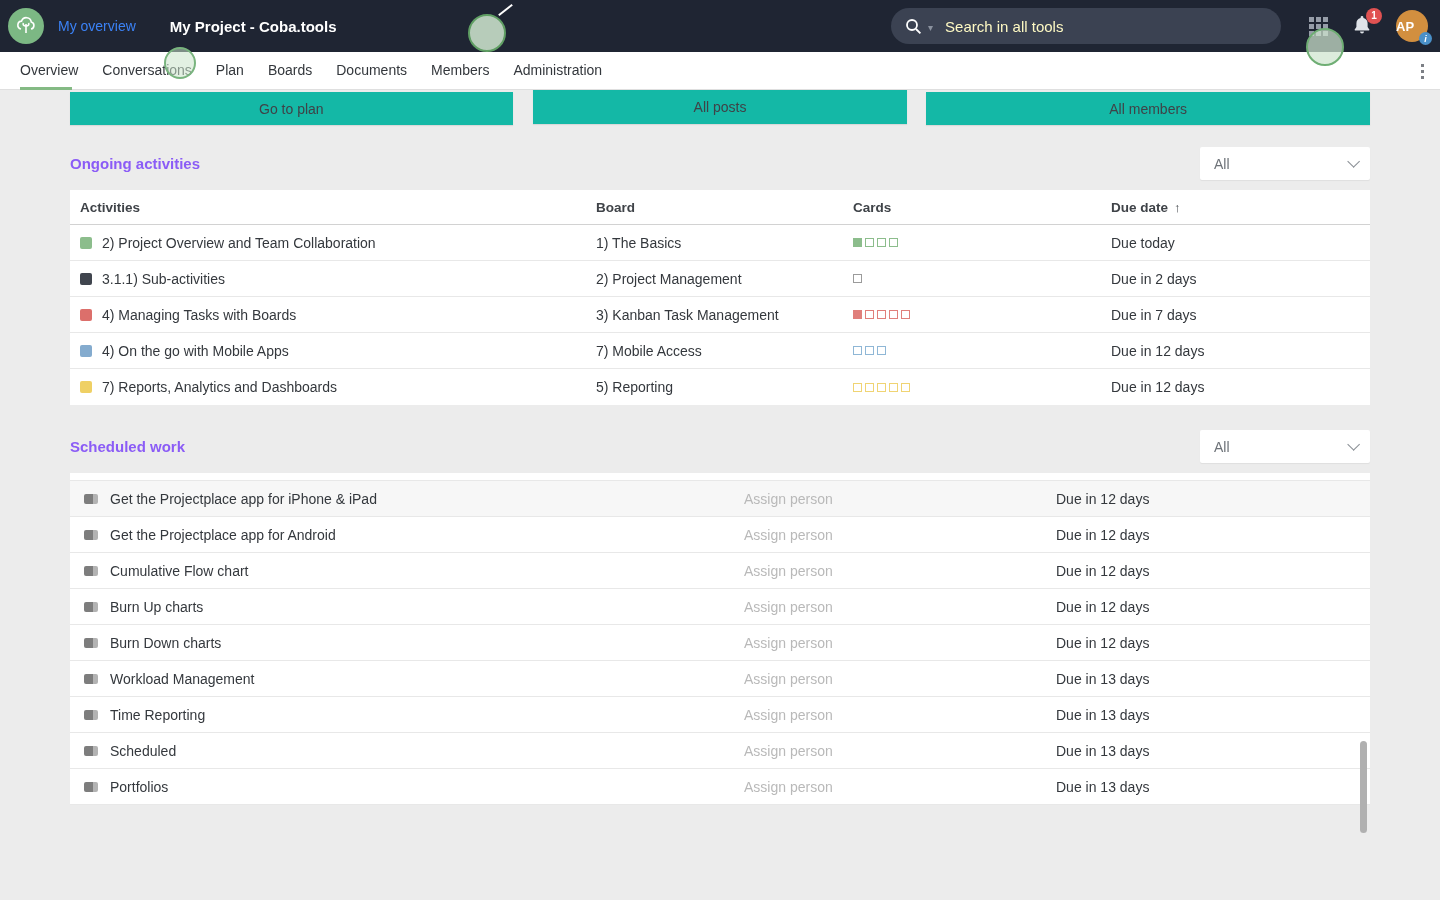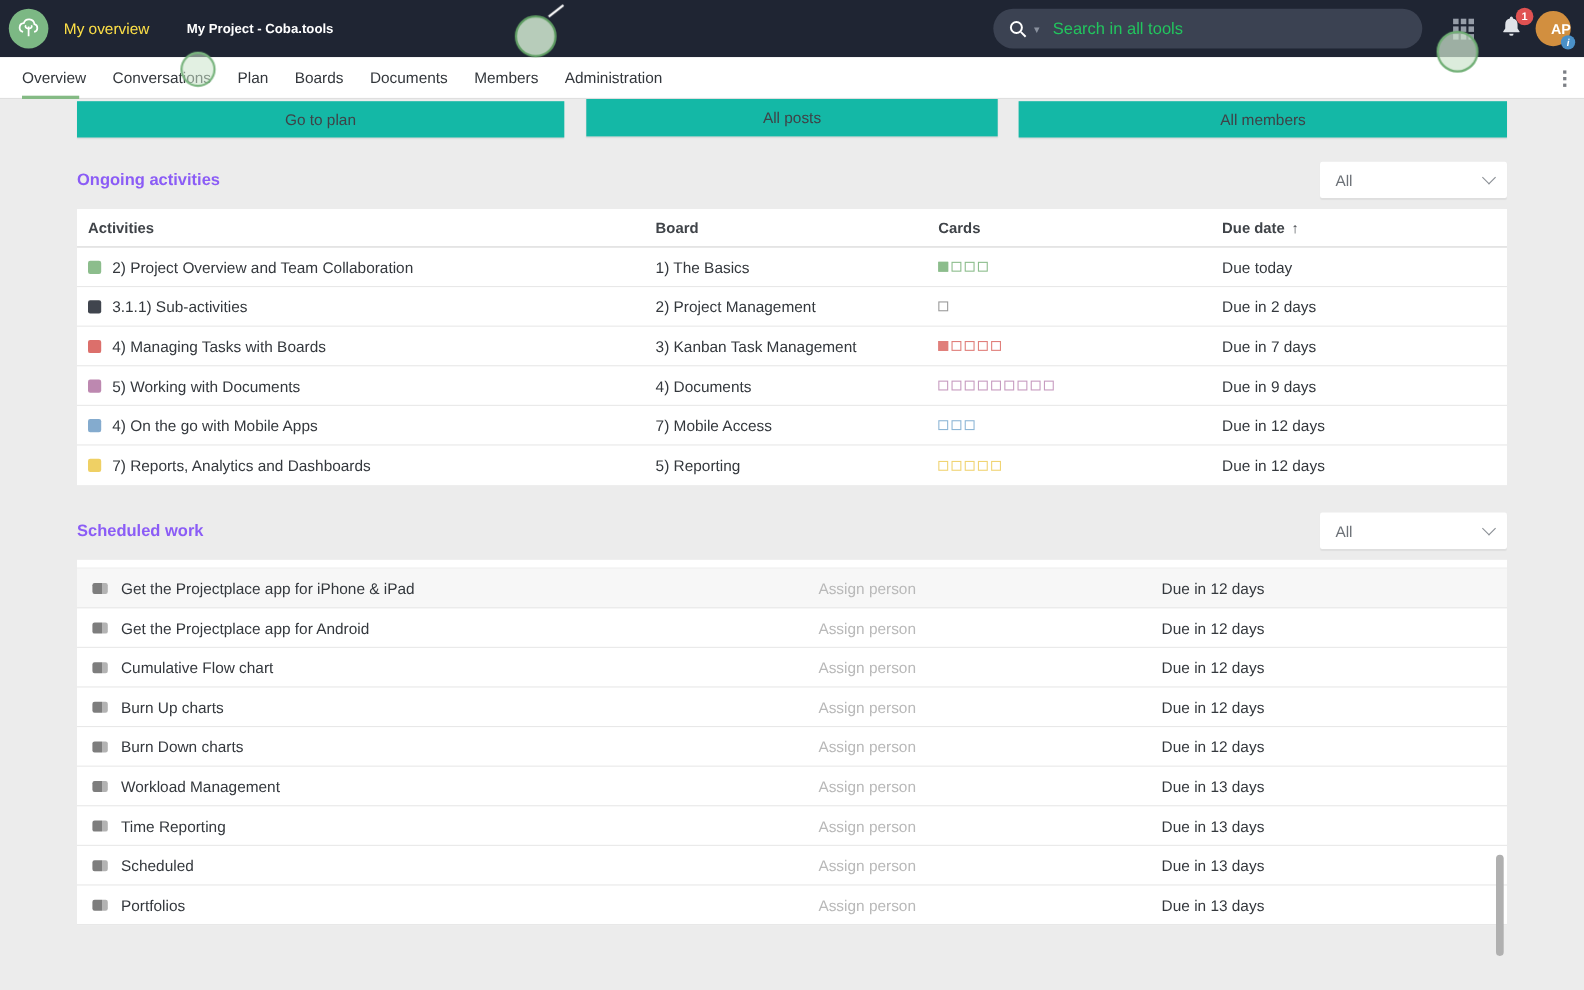--- a/index.html
+++ b/index.html
@@ -3,37 +3,37 @@
 <meta charset="utf-8">
 <style>
   * { margin:0; padding:0; box-sizing:border-box; }
   html,body { width:1440px; height:900px; overflow:hidden;
     font-family:"Liberation Sans", sans-serif; background:#ececec; }
 
   
   .topbar { height:52px; background:#1f2533; display:flex; align-items:center; position:relative; }
   .logo { width:36px; height:36px; border-radius:50%; background:#7cb884; margin-left:8px;
     display:flex; align-items:center; justify-content:center; flex:0 0 auto; }
-  .topbar-overview { color:#fde047; font-size:14px; margin-left:14px; cursor:pointer; }
-  .topbar-title { color:#ffffff; font-size:12px; font-weight:bold; margin-left:34px; }
+  .topbar-overview { color:#3b82f6; font-size:14px; margin-left:14px; cursor:pointer; }
+  .topbar-title { color:#ffffff; font-size:15px; font-weight:bold; margin-left:34px; }
   .searchbox { margin-left:auto; width:390px; height:36px; background:#3b4252; border-radius:18px;
     display:flex; align-items:center; padding:0 14px; }
   .searchbox svg { flex:0 0 auto; }
   .search-caret { color:#8a919e; font-size:10px; margin:2px 0 0 6px; }
-  .search-placeholder { color:#22c55e; font-size:15px; margin-left:12px; white-space:nowrap; }
+  .search-placeholder { color:#fef9c3; font-size:15px; margin-left:12px; white-space:nowrap; }
   .grid-icon { margin-left:28px; display:grid; grid-template-columns:repeat(3,5px);
     grid-template-rows:repeat(3,5px); gap:2px; cursor:pointer; }
   .grid-icon i { background:#969da8; display:block; }
   .bell-wrap { position:relative; margin-left:24px; cursor:pointer; }
   .bell-badge { position:absolute; top:-6px; right:-10px; min-width:16px; height:16px; border-radius:8px;
     background:#e05252; color:#fff; font-size:10px; font-weight:bold; display:flex;
     align-items:center; justify-content:center; padding:0 4px; }
   .avatar { position:relative; width:32px; height:32px; border-radius:50%; background:#d28f3f;
     color:#fff; font-size:13px; font-weight:bold; display:flex; align-items:center;
-    justify-content:flex-end; margin-left:12px; margin-right:12px; cursor:pointer; }
+    justify-content:flex-start; margin-left:24px; margin-right:12px; cursor:pointer; }
   .avatar-badge { position:absolute; right:-4px; bottom:-3px; width:13px; height:13px; border-radius:50%;
     background:#4a90c8; color:#fff; font-size:9px; font-style:italic; font-weight:bold;
     display:flex; align-items:center; justify-content:center; }
 
   
   .tabrow { height:38px; background:#ffffff; display:flex; align-items:center;
     border-bottom:1px solid #dfdfdf; position:relative; }
   .tab { font-size:14px; color:#33373c; margin-left:24px; height:38px; line-height:36px;
     position:relative; cursor:pointer; white-space:nowrap; }
   .tab:first-child { margin-left:20px; }
@@ -223,39 +223,20 @@
           <i class="sq" style="border-color: rgb(224, 127, 123); background: rgb(224, 127, 123);"></i>
           <i class="sq" style="border-color: rgb(224, 127, 123);"></i>
           <i class="sq" style="border-color: rgb(224, 127, 123);"></i>
           <i class="sq" style="border-color: rgb(224, 127, 123);"></i>
           <i class="sq" style="border-color: rgb(224, 127, 123);"></i>
         </span>
       <span>Due in 7 days</span>
     </div>
     <div class="trow og-grid">
       <span class="cell-pad10">
-          <i class="acticon" style="background: rgb(189, 136, 176);"></i>
-          <span>5) Working with Documents</span>
-        </span>
-      <span>4) Documents</span>
-      <span class="cards-squares">
-          <i class="sq" style="border-color: rgb(199, 156, 192);"></i>
-          <i class="sq" style="border-color: rgb(199, 156, 192);"></i>
-          <i class="sq" style="border-color: rgb(199, 156, 192);"></i>
-          <i class="sq" style="border-color: rgb(199, 156, 192);"></i>
-          <i class="sq" style="border-color: rgb(199, 156, 192);"></i>
-          <i class="sq" style="border-color: rgb(199, 156, 192);"></i>
-          <i class="sq" style="border-color: rgb(199, 156, 192);"></i>
-          <i class="sq" style="border-color: rgb(199, 156, 192);"></i>
-          <i class="sq" style="border-color: rgb(199, 156, 192);"></i>
-        </span>
-      <span>Due in 9 days</span>
-    </div>
-    <div class="trow og-grid">
-      <span class="cell-pad10">
           <i class="acticon" style="background: rgb(132, 171, 206);"></i>
           <span>4) On the go with Mobile Apps</span>
         </span>
       <span>7) Mobile Access</span>
       <span class="cards-squares">
           <i class="sq" style="border-color: rgb(143, 183, 214);"></i>
           <i class="sq" style="border-color: rgb(143, 183, 214);"></i>
           <i class="sq" style="border-color: rgb(143, 183, 214);"></i>
         </span>
       <span>Due in 12 days</span>

